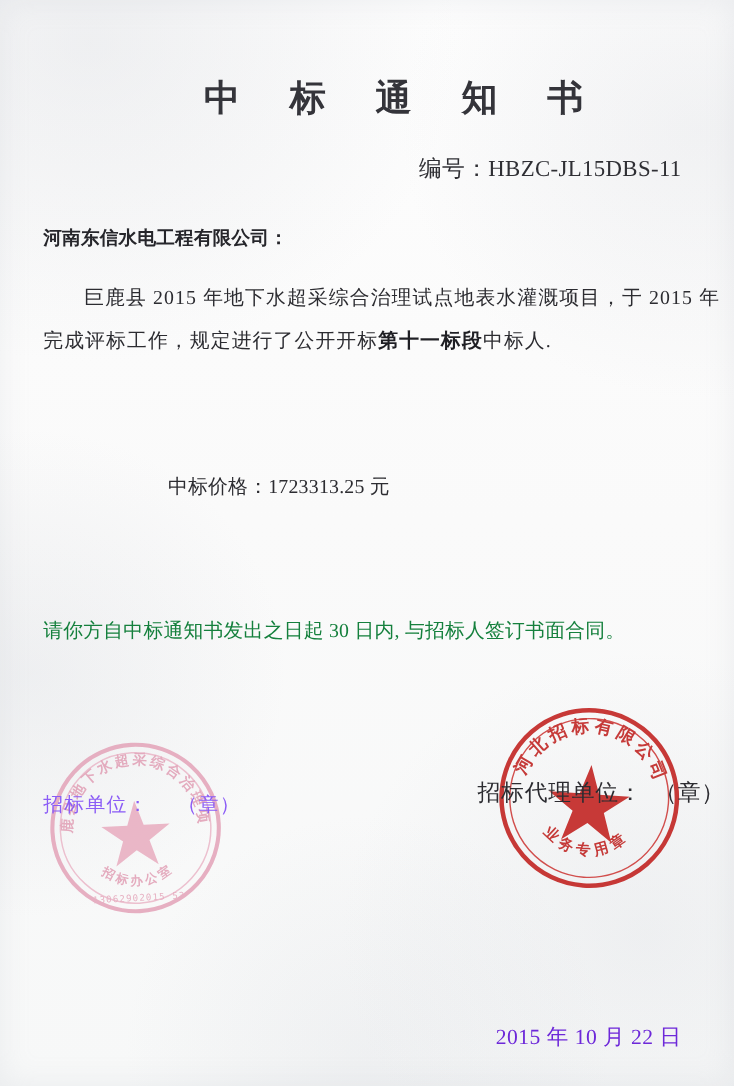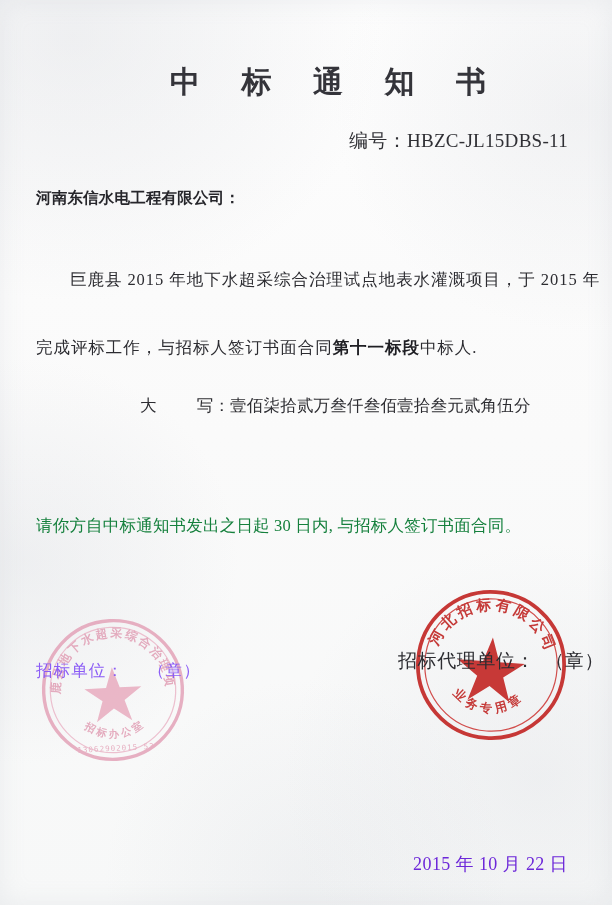--- a/index.html
+++ b/index.html
@@ -101,21 +101,20 @@
     line-height: 36px;
     color: #2c2c31;
     white-space: nowrap;
     letter-spacing: 0.2px;
   }
   .body-line.indent {
     text-indent: 34px;
   }
   .body-line.spread {
     letter-spacing: 0.95px;
-    margin-top: 32px;
   }
   .bold-seg {
     font-weight: 700;
     color: #1f1f24;
   }
 
   
   .price-block {
     position: absolute;
     left: 140px;
@@ -277,25 +276,25 @@
   <div class="content">
 
     <div class="doc-title">中 标 通 知 书</div>
 
     <div class="doc-number">编号：HBZC-JL15DBS-11</div>
 
     <div class="addressee">河南东信水电工程有限公司：</div>
 
     <div class="body-block">
       <div class="body-line indent spread">巨鹿县 2015 年地下水超采综合治理试点地表水灌溉项目，于 2015 年</div>
-      <div class="body-line spread"><span>完成评标工作，与招标人签订书面合同</span><span class="bold-seg">第十一标段</span><span>中标人.</span></div>
+      <div class="body-line spread"><span>完成评标工作，规定进行了公开开标</span><span class="bold-seg">第十一标段</span><span>中标人.</span></div>
     </div>
 
     <div class="price-block">
-      <div class="price-row"><span class="price-label-wide">大</span><span class="gap-wide"></span><span>写：</span><span>壹佰柒拾贰万叁仟叁佰壹拾叁元贰角伍分</span></div>
+      <div class="price-row"><span>中标价格：</span><span>1723313.25 元</span></div>
     </div>
 
     <div class="closing">请你方自中标通知书发出之日起 30 日内, 与招标人签订书面合同。</div>
 
     <div class="sig-left"><span>招标单位：</span><span class="paren">（章）</span></div>
 
     <div class="sig-right"><span>招标代理单位：</span><span class="paren-tight">（章）</span></div>
 
     <div class="doc-date">2015 年 10 月 22 日</div>
 

